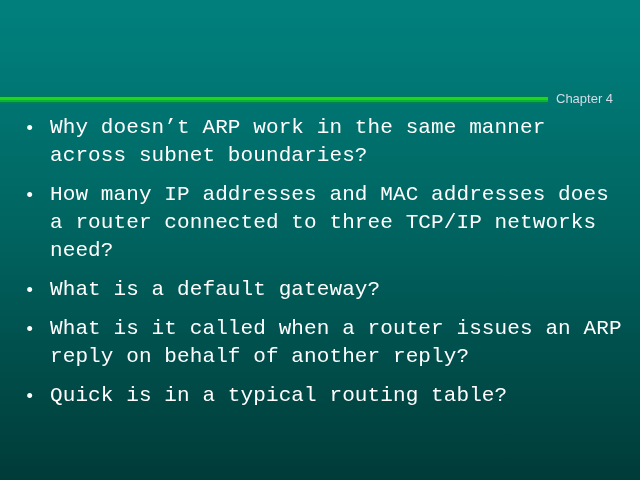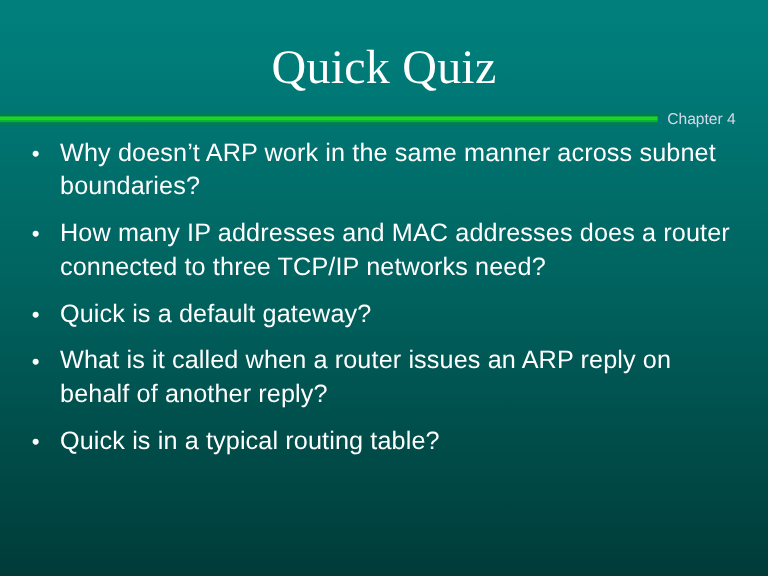--- a/index.html
+++ b/index.html
@@ -92,32 +92,31 @@
     font-family: "Liberation Serif", "DejaVu Serif", serif;
     font-size: 21px;
     line-height: 28px;
     text-align: left;
     padding-left: 8px;
     box-sizing: border-box;
   }
   .bullet-text {
     flex: 1 1 auto;
     color: #ffffff;
-    font-family: Liberation Sans, sans-serif;
+    font-family: Liberation Mono, monospace;
     font-size: 21px;
     line-height: 28px;
     letter-spacing: 0.1px;
   }
 </style>
 </head>
 <body>
 
 <div id="slide">
 
-  <div id="title">Quick Quiz</div>
 
   <div id="divider">
     <div class="band band-top"></div>
     <div class="band band-mid"></div>
     <div class="band band-low"></div>
     <div class="band band-bottom"></div>
   </div>
 
   <div id="chapter">Chapter 4</div>
 
@@ -128,21 +127,21 @@
       <span class="bullet-text">Why doesn’t ARP work in the same manner across subnet boundaries?</span>
     </div>
 
     <div class="bullet-row">
       <span class="bullet-marker">•</span>
       <span class="bullet-text">How many IP addresses and MAC addresses does a router connected to three TCP/IP networks need?</span>
     </div>
 
     <div class="bullet-row">
       <span class="bullet-marker">•</span>
-      <span class="bullet-text">Quick is a default gateway?</span>
+      <span class="bullet-text">What is a default gateway?</span>
     </div>
 
     <div class="bullet-row">
       <span class="bullet-marker">•</span>
       <span class="bullet-text">What is it called when a router issues an ARP reply on behalf of another reply?</span>
     </div>
 
     <div class="bullet-row">
       <span class="bullet-marker">•</span>
       <span class="bullet-text">Quick is in a typical routing table?</span>

